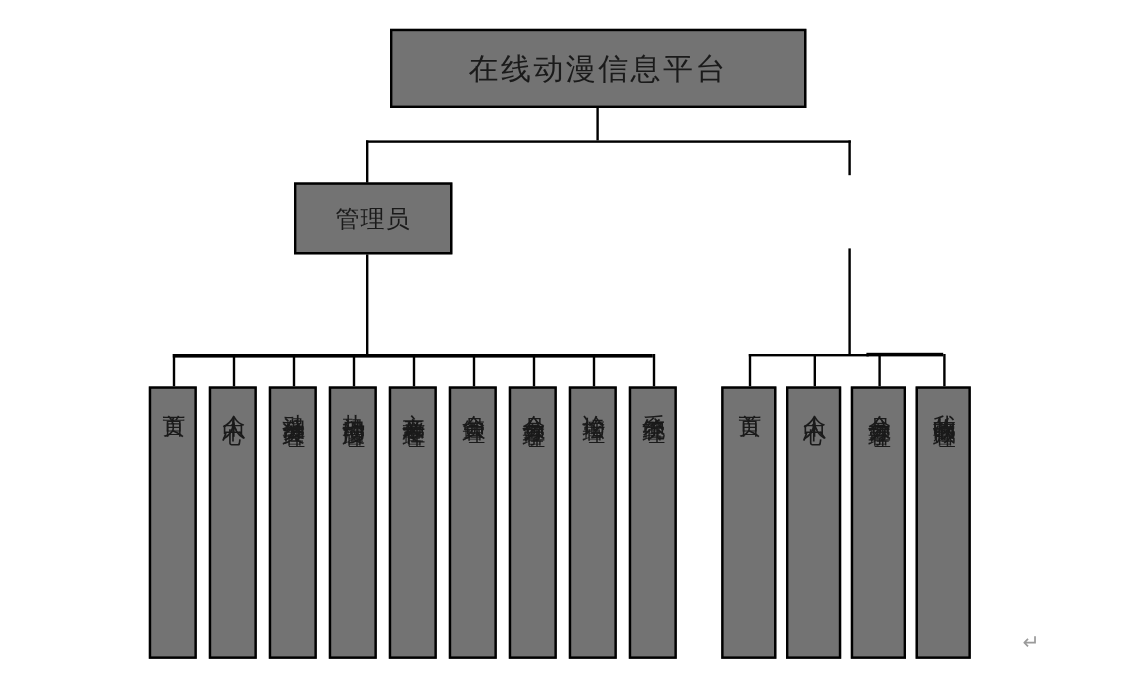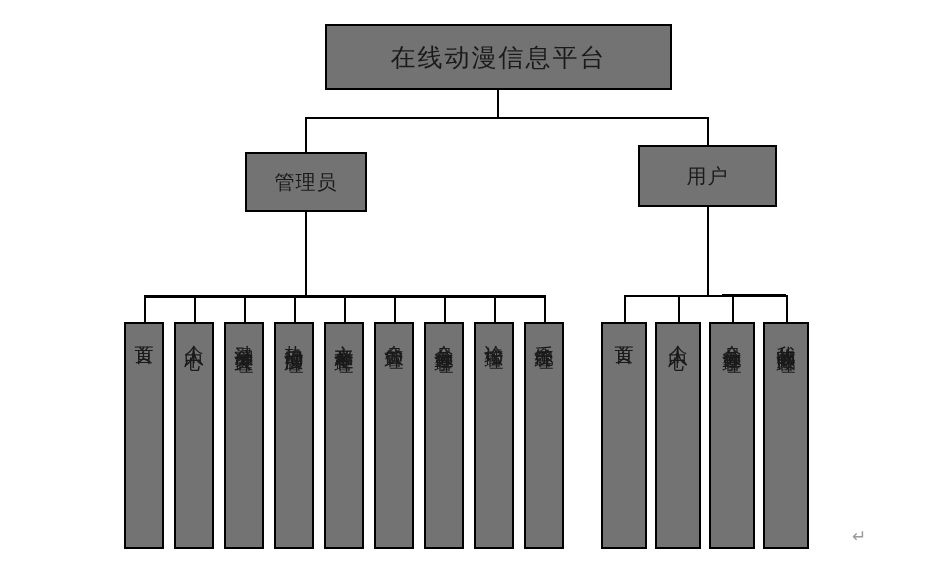--- a/index.html
+++ b/index.html
@@ -35,21 +35,21 @@
     width: 347px;
     height: 66px;
     font-size: 25px;
     letter-spacing: 2px;
   }
 
   
   #node-admin {
     left: 245px;
     top: 152px;
-    width: 122px;
+    width: 132px;
     height: 60px;
     font-size: 20px;
     letter-spacing: 1px;
   }
   #node-user {
     left: 638px;
     top: 145px;
     width: 139px;
     height: 62px;
     font-size: 20px;
@@ -112,23 +112,20 @@
   <div class="hline" style="left:305px; top:117px; width:404px;"></div>
 
   <div class="vline" style="left:305px; top:117px; height:36px;"></div>
 
   <div class="vline" style="left:707px; top:117px; height:29px;"></div>
 
   <div class="node" id="node-admin">
     <span>管理员</span>
   </div>
 
-  <div class="node" id="node-user">
-    <span>用户</span>
-  </div>
 
   <div class="vline" style="left:305px; top:212px; height:84px;"></div>
 
   <div class="hline thick" style="left:144px; top:295px; width:400px;"></div>
 
   <div class="vline" style="left:707px; top:207px; height:89px;"></div>
 
   <div class="hline" style="left:624px; top:295px; width:100px;"></div>
   <div class="hline thick" style="left:722px; top:294px; width:64px;"></div>
 

